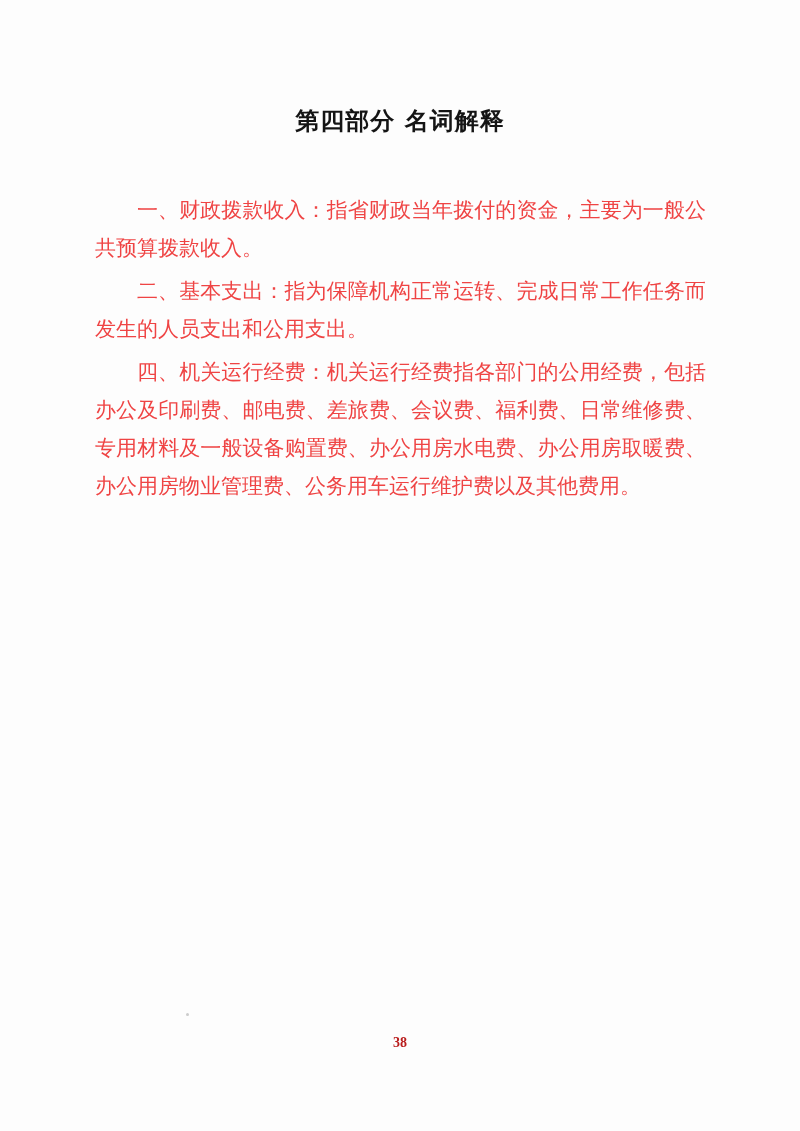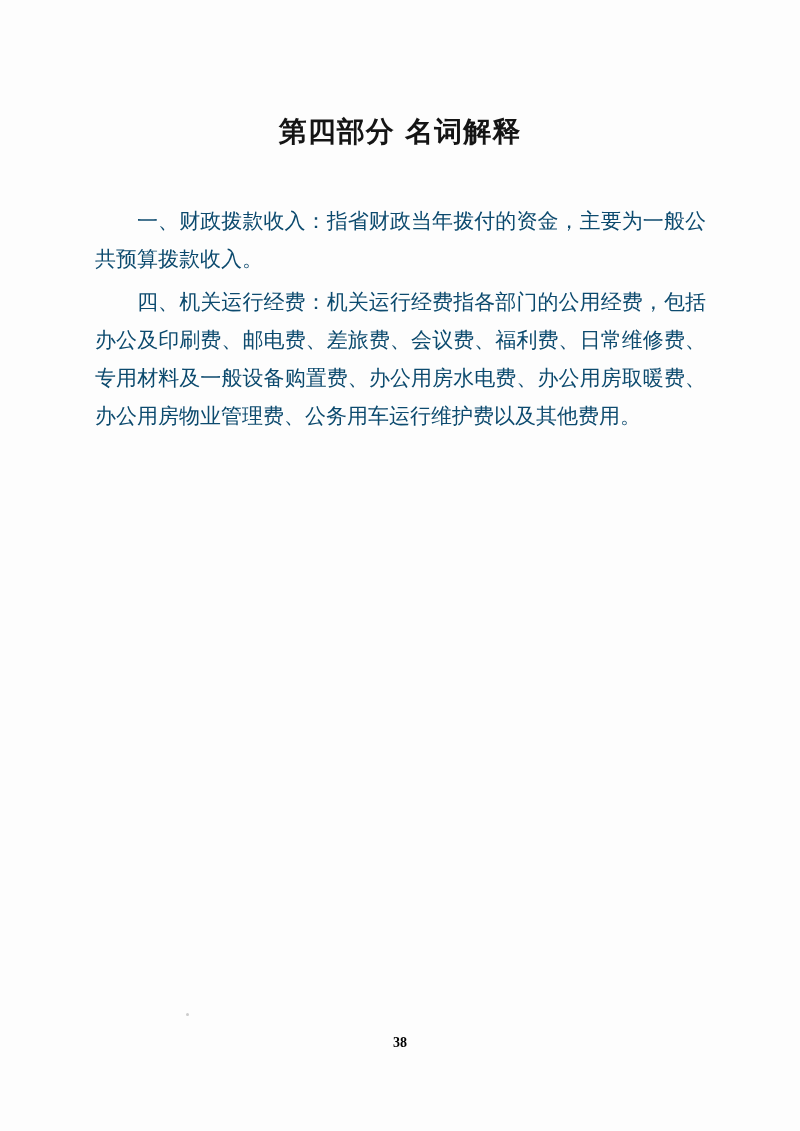--- a/index.html
+++ b/index.html
@@ -10,36 +10,36 @@
   .page {
     position: relative;
     width: 800px;
     height: 1131px;
     background: #fdfdfd;
     overflow: hidden;
     font-family: "DejaVu Serif", "Liberation Serif", serif;
     color: #1f1f1f;
   }
   .doc-title {
-    margin: 11px;
+    margin: 0;
     padding-top: 106px;
     text-align: center;
     font-family: "DejaVu Sans", "Liberation Sans", sans-serif;
     font-weight: 700;
-    font-size: 28px;
+    font-size: 24px;
     line-height: 30px;
     letter-spacing: 1px;
     color: #141414;
   }
   .doc-body {
     margin: 55px 94px 0 95px;
     font-size: 21px;
     line-height: 38px;
     text-align: justify;
-    color: #0c4a6e;
+    color: #ef4444;
   }
   .para {
     margin: 0;
     text-indent: 2em;
   }
   .para + .para {
     margin-top: 5px;
   }
   .scan-dot {
     position: absolute;
@@ -53,32 +53,33 @@
   .page-number {
     position: absolute;
     top: 1034px;
     left: 0;
     width: 100%;
     text-align: center;
     font-family: "Liberation Serif", "DejaVu Serif", serif;
     font-weight: 700;
     font-size: 14px;
     line-height: 18px;
-    color: #000000;
+    color: #b91c1c;
   }
 </style>
 </head>
 <body>
 
 <div class="page">
 
   <h1 class="doc-title">第四部分 名词解释</h1>
 
   <main class="doc-body">
     <p class="para">一、财政拨款收入：指省财政当年拨付的资金，主要为一般公共预算拨款收入。</p>
+    <p class="para">二、基本支出：指为保障机构正常运转、完成日常工作任务而发生的人员支出和公用支出。</p>
     <p class="para">四、机关运行经费：机关运行经费指各部门的公用经费，包括办公及印刷费、邮电费、差旅费、会议费、福利费、日常维修费、专用材料及一般设备购置费、办公用房水电费、办公用房取暖费、办公用房物业管理费、公务用车运行维护费以及其他费用。</p>
   </main>
 
   <div class="scan-dot"></div>
 
   <div class="page-number">38</div>
 
 </div>
 
 </body></html>

